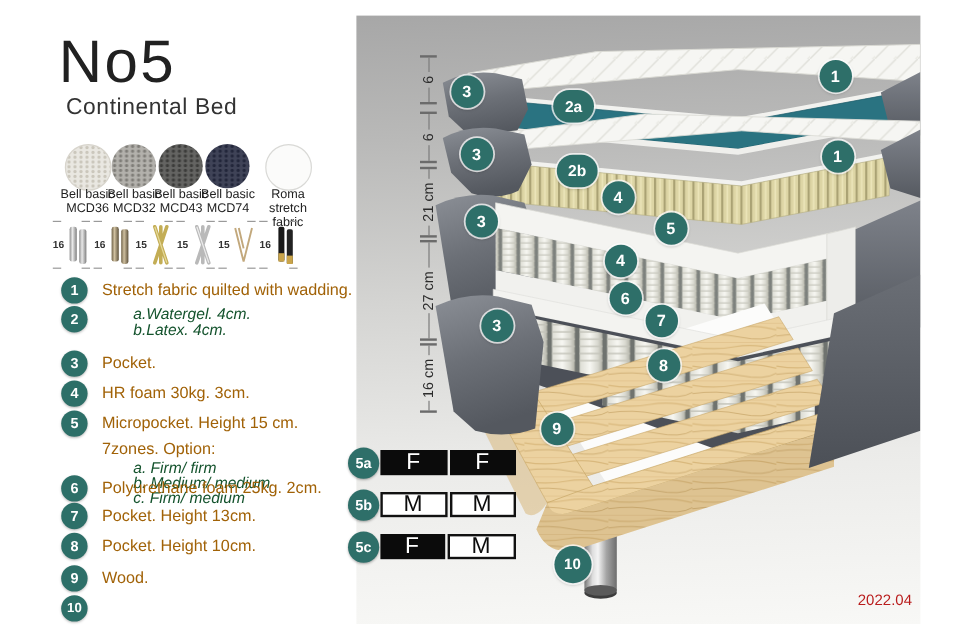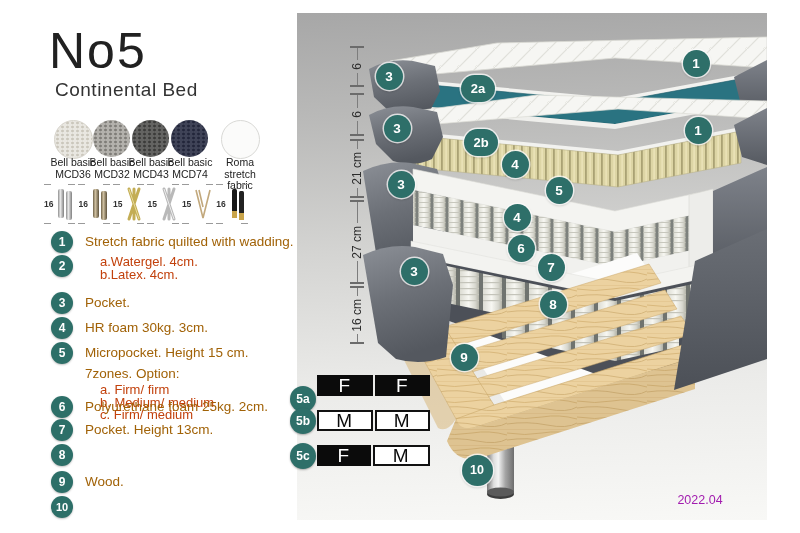--- a/index.html
+++ b/index.html
@@ -24,21 +24,21 @@
   .marks{display:flex;justify-content:space-between;height:1px;}
   .marks div{width:7px;height:1px;background:#9a9a9a;}
   .legmid{display:flex;align-items:center;justify-content:center;gap:2px;height:38px;}
   .legnum{font-size:8.5px;font-weight:bold;color:#333;}
 
   .legend-item{left:51px;width:246px;display:flex;gap:12px;}
   .lnum{flex:0 0 22px;width:22px;height:22px;border-radius:50%;background:#2d6f68;color:#fff;
         font-size:12px;font-weight:bold;display:flex;align-items:center;justify-content:center;
         box-shadow:0 1px 2px rgba(0,0,0,.25);}
   .ltext{font-size:13.5px;line-height:21px;color:#a16207;}
-  .lsub{font-size:13px;line-height:13px;margin-left:15px;color:#c2410c;}
+  .lsub{font-size:13px;line-height:13px;margin-left:26px;color:#14532d;font-style:italic;}
   .i2 .lsub{line-height:13px;}
   .i5 .lsub{line-height:12.5px;}
 
   
   .panel{left:297px;top:13px;width:470px;height:507px;
          background:linear-gradient(178deg,#a7a7a7 0%,#b9b9b8 20%,#d4d4d2 46%,#ebebe9 72%,#f8f8f6 100%);}
   svg.bed{left:297px;top:13px;}
 
   
   .rseg{left:342px;width:30px;display:flex;flex-direction:column;align-items:center;}
@@ -57,21 +57,21 @@
   
   .fco{width:26px;height:26px;margin-left:-13px;margin-top:-13px;border-radius:50%;
        background:#2e6f69;color:#fff;font-size:12px;font-weight:bold;
        display:flex;align-items:center;justify-content:center;box-shadow:0 1px 2px rgba(0,0,0,.3);}
   .fbar{left:317px;width:113px;height:21px;display:flex;gap:2px;}
   .fcell{flex:1;display:flex;align-items:center;justify-content:center;
          font-size:19px;font-weight:500;letter-spacing:1px;}
   .fcell.filled{background:#0b0b0b;color:#fff;}
   .fcell.open{background:#fff;color:#0b0b0b;border:2px solid #111;}
 
-  .date{left:640px;top:493px;width:120px;text-align:center;font-size:12.5px;color:#a21caf;}
+  .date{left:640px;top:493px;width:120px;text-align:right;font-size:12.5px;color:#b91c1c;}
 </style>
 </head>
 <body>
 
 <div class="abs panel"></div>
 
 <svg class="abs bed" width="470" height="507" viewBox="0 0 470 507">
   <defs>
     <linearGradient id="gCap" x1="0" y1="0" x2="0.25" y2="1">
       <stop offset="0" stop-color="#8b8f96"></stop>
@@ -255,21 +255,21 @@
 <div class="abs co" style="left:401px;top:184px">3</div>
 <div class="abs co" style="left:559px;top:190px">5</div>
 <div class="abs co" style="left:517px;top:217px">4</div>
 <div class="abs co" style="left:521px;top:248px">6</div>
 <div class="abs co" style="left:551px;top:267px">7</div>
 <div class="abs co" style="left:414px;top:271px">3</div>
 <div class="abs co" style="left:553px;top:304px">8</div>
 <div class="abs co" style="left:464px;top:357px">9</div>
 <div class="abs co big" style="left:477px;top:470px">10</div>
 
-<div class="abs fco" style="left:303px;top:399px">5a</div>
+<div class="abs fco" style="left:303px;top:386px">5a</div>
 <div class="abs fbar" style="top:375px">
   <div class="fcell filled">F</div>
   <div class="fcell filled">F</div>
 </div>
 <div class="abs fco" style="left:303px;top:421px">5b</div>
 <div class="abs fbar" style="top:410px">
   <div class="fcell open">M</div>
   <div class="fcell open">M</div>
 </div>
 <div class="abs fco" style="left:303px;top:456px">5c</div>
@@ -468,20 +468,23 @@
     </div>
 </div>
 <div class="abs legend-item" style="top:419px">
   <div class="lnum">7</div>
   <div>
       <div class="ltext">Pocket. Height 13cm.</div>
     </div>
 </div>
 <div class="abs legend-item" style="top:444px">
   <div class="lnum">8</div>
+  <div>
+      <div class="ltext">Pocket. Height 10cm.</div>
+    </div>
 </div>
 <div class="abs legend-item" style="top:471px">
   <div class="lnum">9</div>
   <div>
       <div class="ltext">Wood.</div>
     </div>
 </div>
 <div class="abs legend-item" style="top:496px">
   <div class="lnum" style="font-size:11px">10</div>
 </div>

